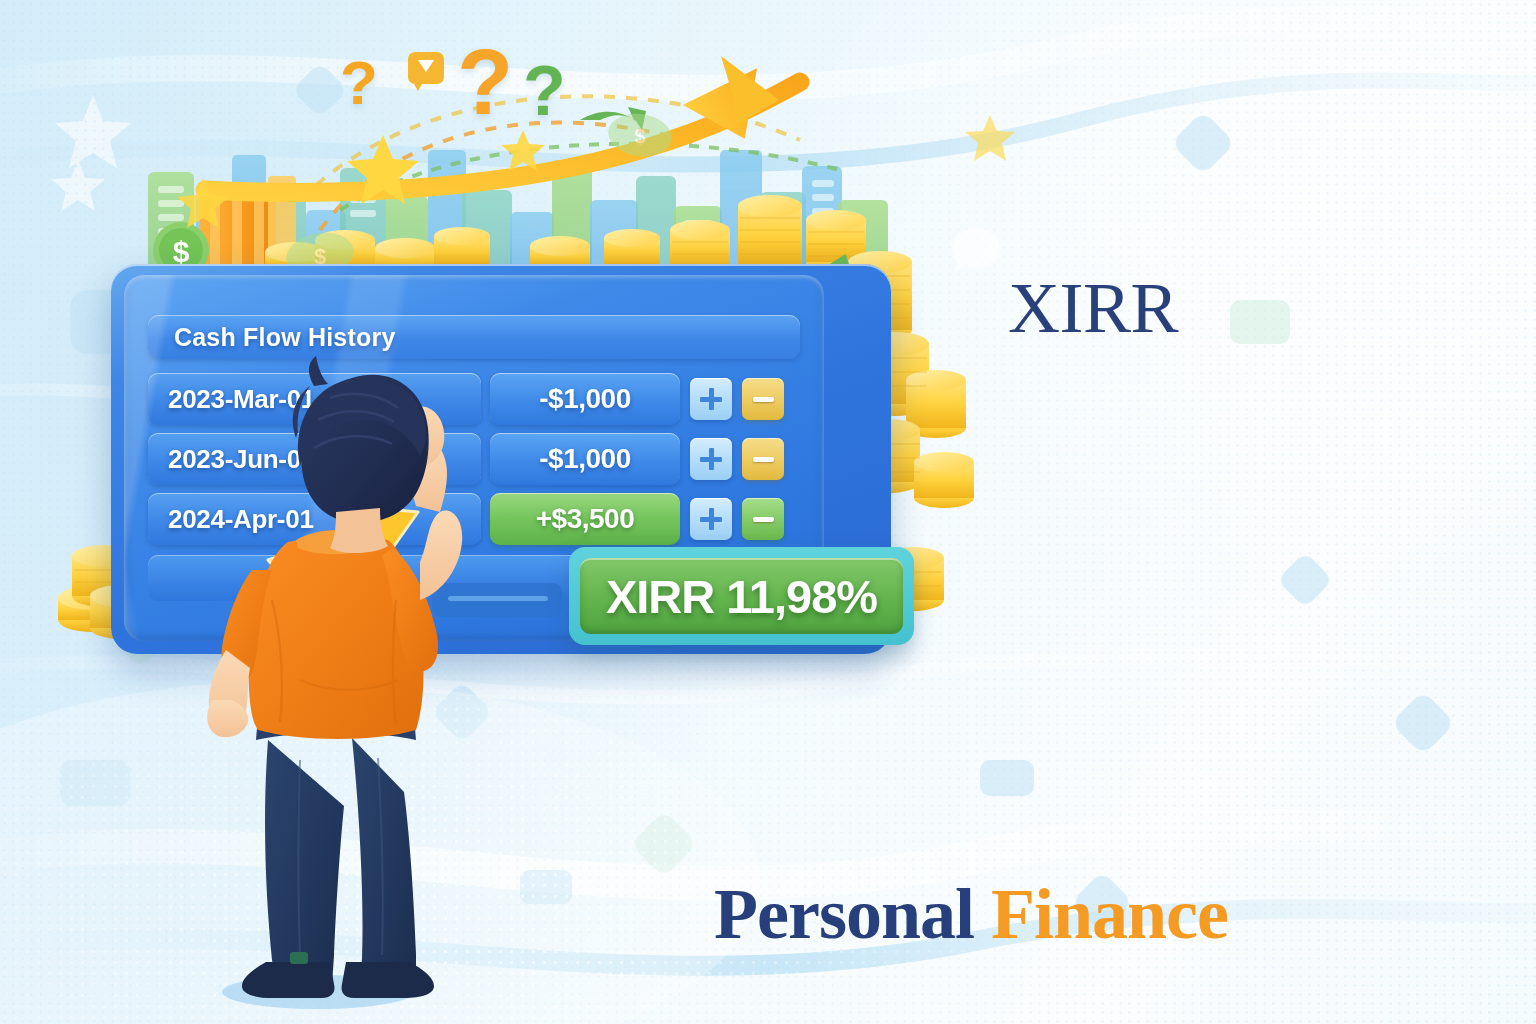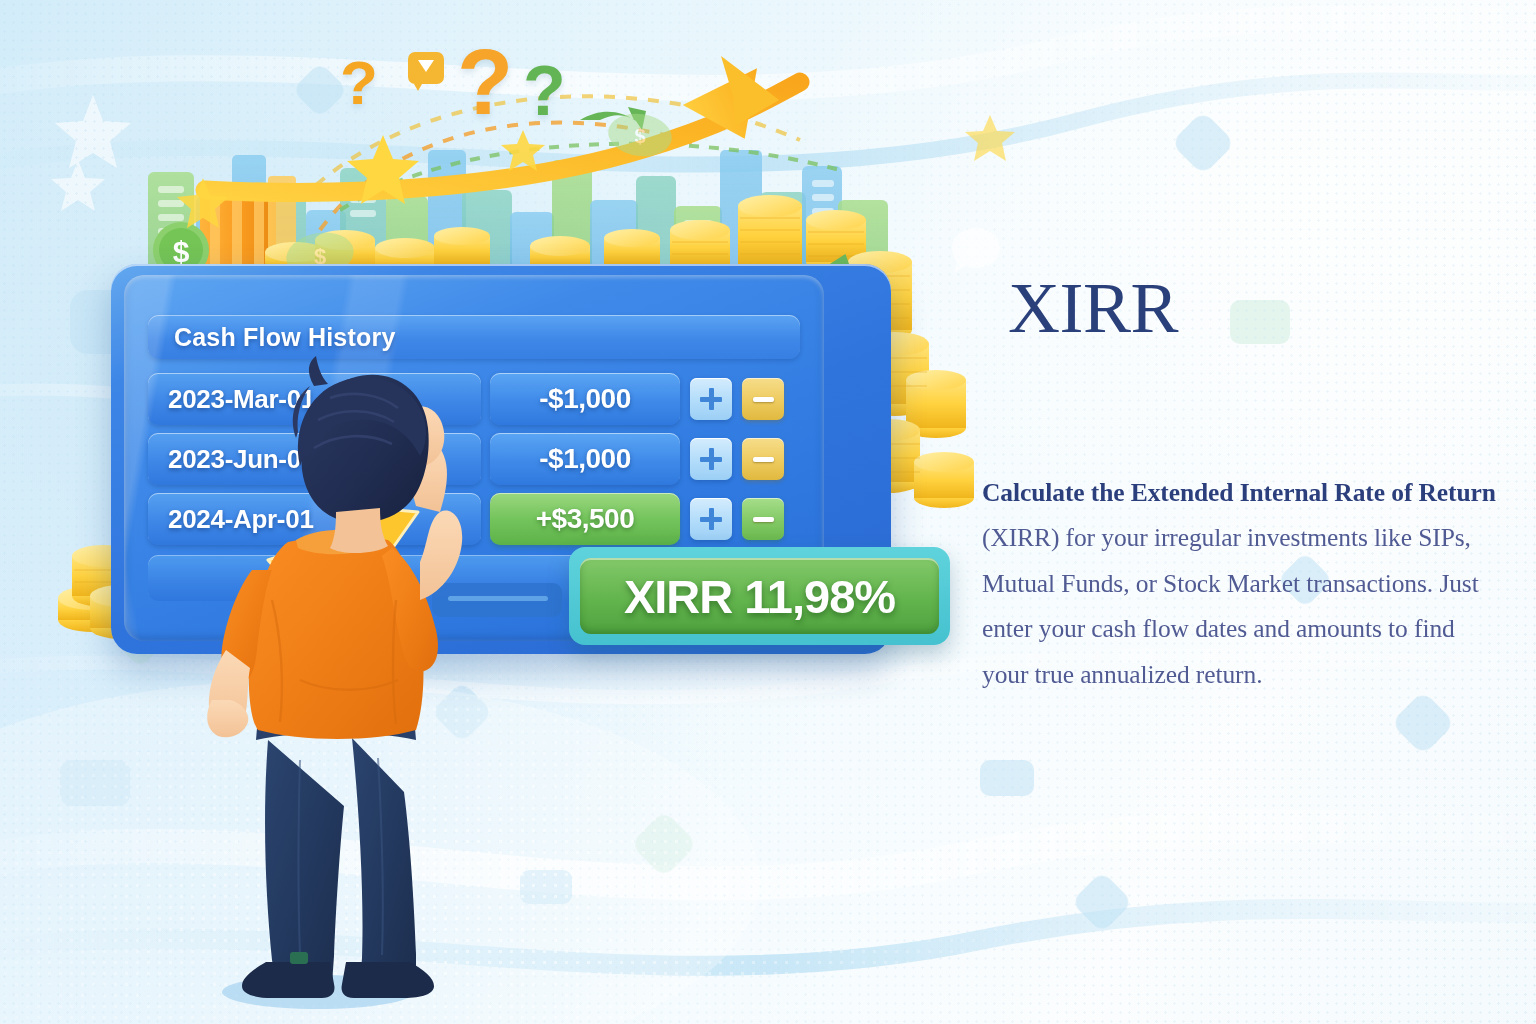--- a/index.html
+++ b/index.html
@@ -132,21 +132,21 @@
                 box-shadow:0 1px 2px rgba(90,70,10,.45); }
 
   .empty-row{
     position:absolute; left:24px; width:652px; height:46px; border-radius:10px;
     background:linear-gradient(180deg,#4e9aee 0%,#3a83e5 60%,#2f77dc 100%);
     box-shadow:inset 0 1px 0 rgba(255,255,255,.35);
   }
 
   
   .xirr-badge{
-    position:absolute; left:569px; top:547px; width:381px; height:98px;
+    position:absolute; left:569px; top:547px; width:345px; height:98px;
     border-radius:16px;
     background:linear-gradient(180deg,#5fd3dc 0%,#45c1cf 100%);
     box-shadow:0 10px 22px rgba(30,90,120,.30);
     padding:11px;
   }
   .xirr-inner{
     width:100%; height:100%; border-radius:11px;
     background:linear-gradient(180deg,#83c96a 0%,#62b44d 55%,#4fa33f 100%);
     box-shadow:inset 0 2px 0 rgba(255,255,255,.45), inset 0 -3px 7px rgba(30,85,25,.35);
     display:flex; align-items:center; justify-content:center;
@@ -617,19 +617,18 @@
       <path d="M330,398 C352,390 380,394 398,408"></path>
       <path d="M318,420 C340,408 372,408 394,422"></path>
       <path d="M314,448 C336,434 368,432 392,444"></path>
     </g>
 
     <path d="M314,386 C306,372 308,362 316,356 C318,368 322,378 328,384 Z" fill="#26335a"></path>
   </svg>
 
   <div class="title-xirr">XIRR</div>
 
-  <div class="para">
-    <b>Calculate the Extended Internal Rate</b>
-    <b>of Return</b><span> (XIRR) for your irregular investments like SIPs, Mutual Funds, or Stock Market transactions. Just enter your cash flow dates and amounts to find your true annualized return.</span>
+
+  <div class="footer">
+    <span class="f1">Personal</span><span>&nbsp;</span><span class="f2">Finance</span>
   </div>
 
-
 </div>
 
 </body></html>

